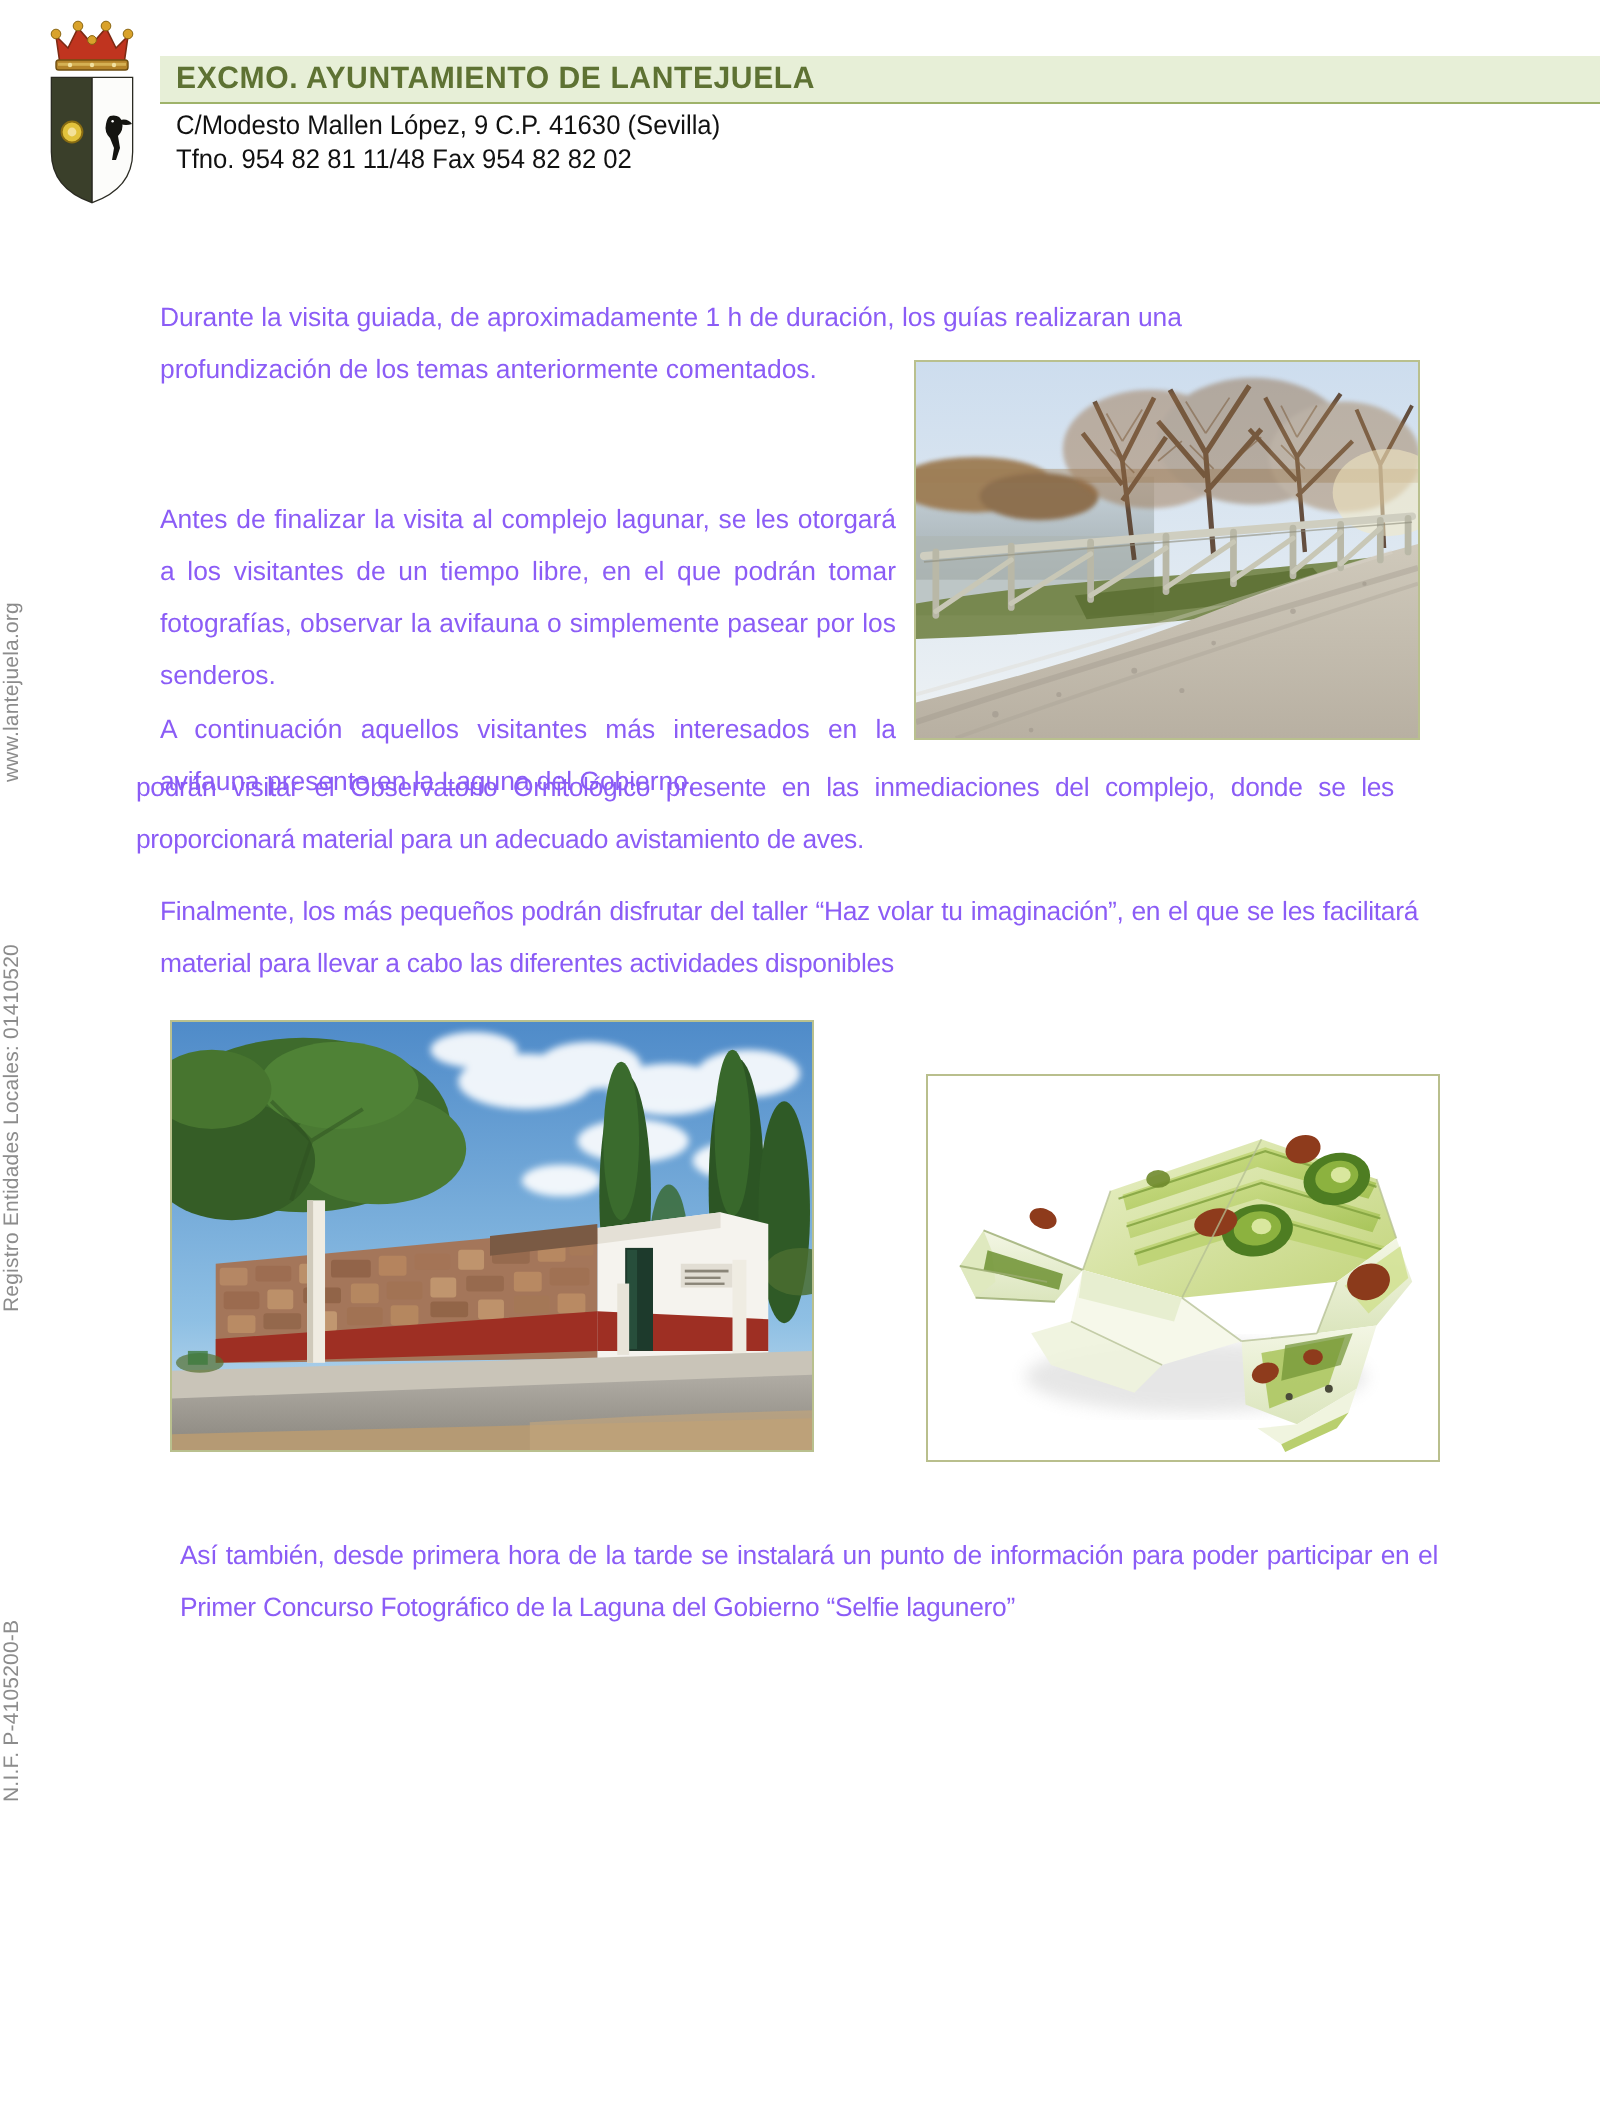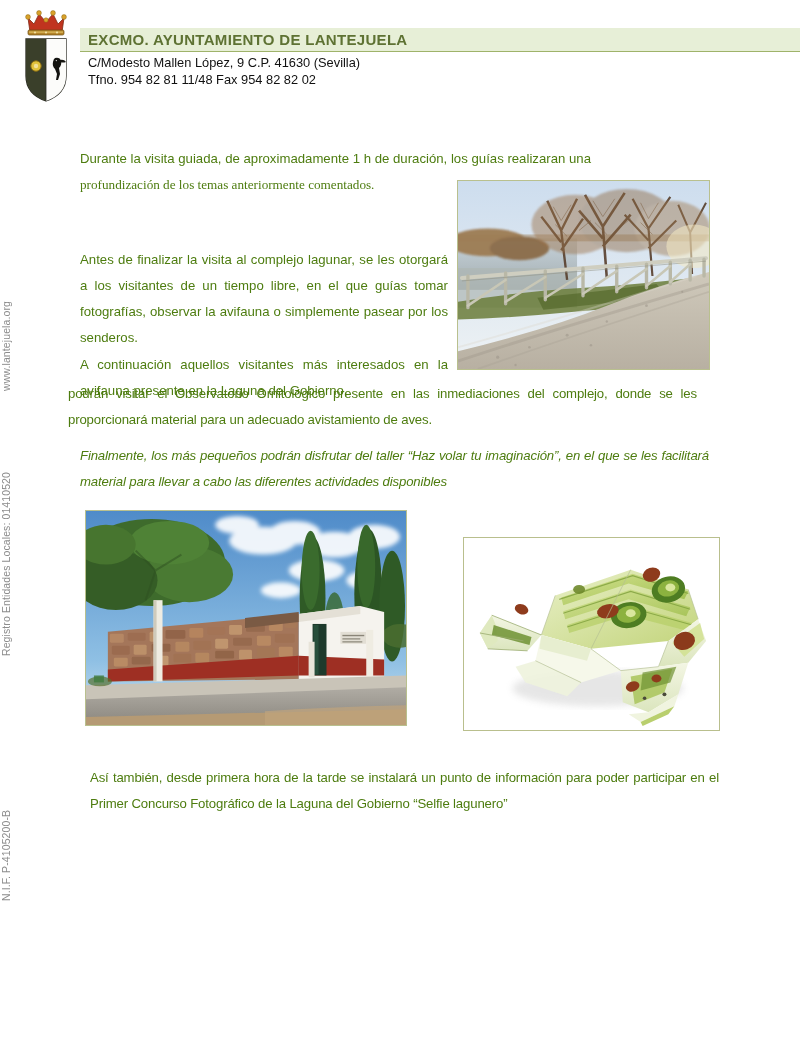--- a/index.html
+++ b/index.html
@@ -78,34 +78,34 @@
   #side-web      { top: 395px; transform: rotate(-90deg); }
   #side-registro { top: 660px; transform: rotate(-90deg); }
   #side-nif      { top: 905px; transform: rotate(-90deg); }
   .side-text span { display: inline-block; padding-left: 4px; }
 
   
   .para {
     position: absolute;
     font-size: 13.2px;
     line-height: 26px;
-    color: #4d7c0f;
+    color: #8b5cf6;
     text-align: justify;
     -webkit-hyphens: none;
     hyphens: none;
   }
   .para.narrow { text-align: justify; }
 
   #p1 { left: 80px; top: 146px; width: 629px; }
-  #p1 .runover { display: block; width: 370px; font-family: Liberation Serif, serif; }
+  #p1 .runover { display: block; width: 370px; }
 
   #p2 { left: 80px; top: 247px; width: 368px; }
   #p3a { left: 80px; top: 352px; width: 368px; }
   #p3b { left: 68px; top: 381px; width: 629px; }
-  #p4 { left: 80px; top: 443px; width: 629px; font-style: italic; }
+  #p4 { left: 80px; top: 443px; width: 629px; }
   #p5 { left: 90px; top: 765px; width: 629px; }
 
   .tight { letter-spacing: -0.15px; }
 
   
   .photo {
     position: absolute;
     box-sizing: border-box;
     border: 1px solid #b9c08e;
     background: #ffffff;
@@ -178,21 +178,21 @@
 </div>
 <div id="side-nif" class="side-text">
   <span>N.I.F. P-4105200-B</span>
 </div>
 
 <div id="p1" class="para">
   <span>Durante la visita guiada, de aproximadamente 1 h de duración, los guías realizaran una</span>
   <span class="runover">profundización de los temas anteriormente comentados.</span>
 </div>
 
-<div id="p2" class="para narrow">Antes de finalizar la visita al complejo lagunar, se les otorgará a los visitantes de un tiempo libre, en el que guías tomar fotografías, observar la avifauna o simplemente pasear por los senderos.</div>
+<div id="p2" class="para narrow">Antes de finalizar la visita al complejo lagunar, se les otorgará a los visitantes de un tiempo libre, en el que podrán tomar fotografías, observar la avifauna o simplemente pasear por los senderos.</div>
 
 <div id="p3a" class="para narrow">A continuación aquellos visitantes más interesados en la avifauna presente en la Laguna del Gobierno,</div>
 <div id="p3b" class="para tight">podrán visitar el Observatorio Ornitológico presente en las inmediaciones del complejo, donde se les proporcionará material para un adecuado avistamiento de aves.</div>
 
 <div id="p4" class="para tight">Finalmente, los más pequeños podrán disfrutar del taller “Haz volar tu imaginación”, en el que se les facilitará material para llevar a cabo las diferentes actividades disponibles</div>
 
 <div id="p5" class="para tight">Así también, desde primera hora de la tarde se instalará un punto de información para poder participar en el Primer Concurso Fotográfico de la Laguna del Gobierno “Selfie lagunero”</div>
 
 <div id="photo-lagoon" class="photo">
   <svg viewBox="0 0 253 190" preserveAspectRatio="none" xmlns="http://www.w3.org/2000/svg">

